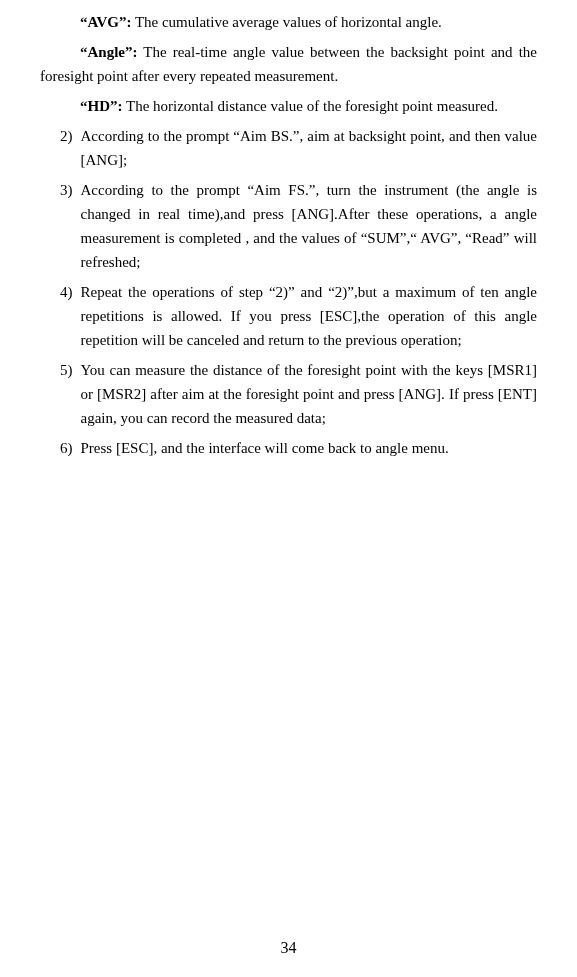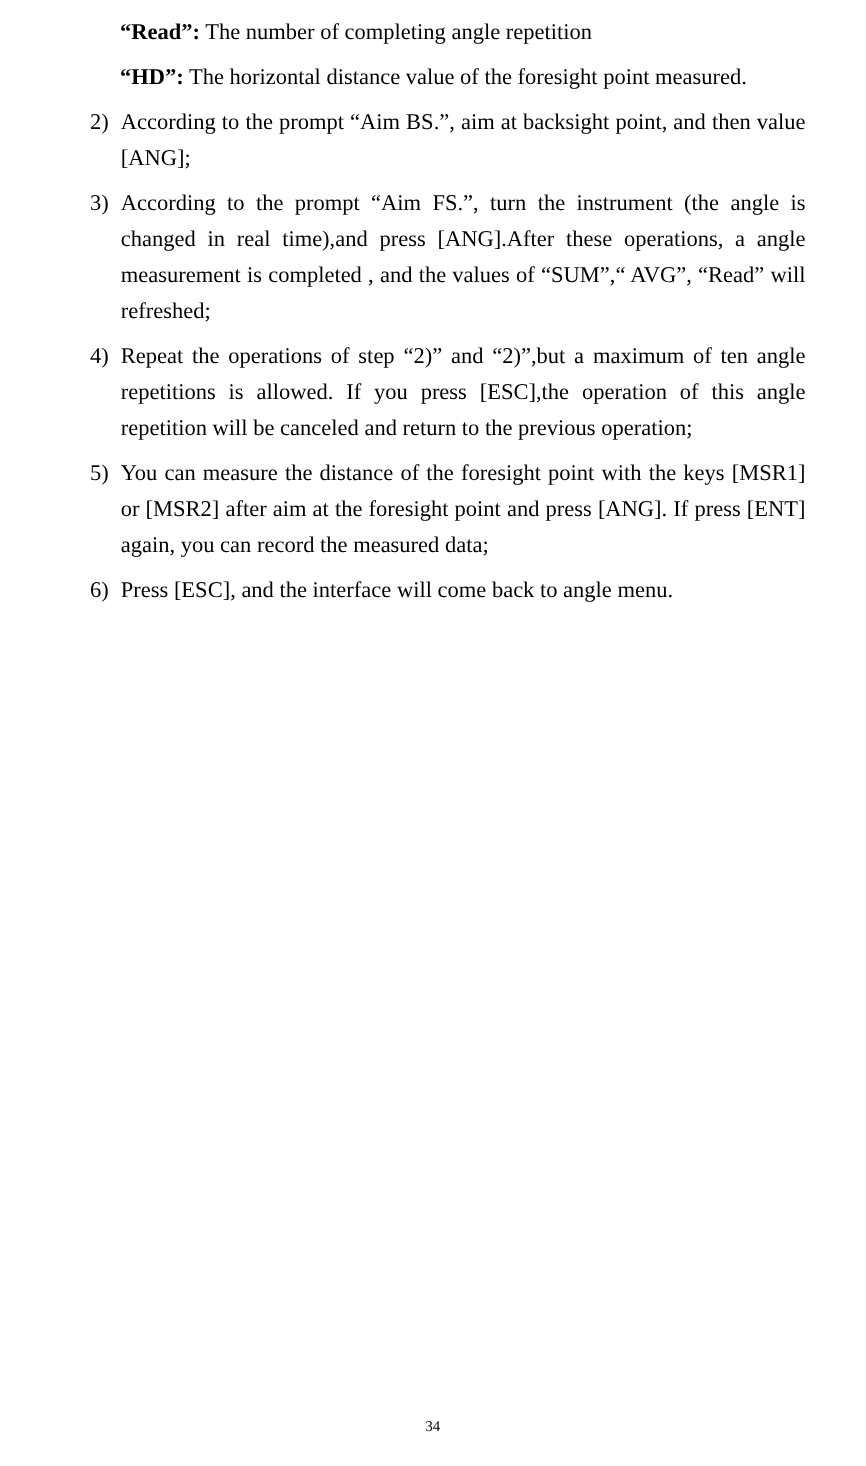--- a/index.html
+++ b/index.html
@@ -58,33 +58,36 @@
 
     .list-text {
       flex: 1;
     }
 
     .page-number {
       position: absolute;
       bottom: 20px;
       left: 50%;
       transform: translateX(-50%);
-      font-size: 10px;
+      font-size: 16px;
     }
   </style>
 </head>
 <body>
 
 <div class="page-content">
 
-
+  <div class="paragraph indent-first">
+    <span class="bold">“AVG”:</span><span> The cumulative average values of horizontal angle.</span>
+  </div>
 
   <div class="paragraph indent-first">
-    <span class="bold">“Read”:</span><span> The number of completing angle repetition</span>
+    <span class="bold">“Angle”:</span><span> The real-time angle value between the backsight point and the foresight point after every repeated measurement.</span>
   </div>
+
 
   <div class="paragraph indent-first">
     <span class="bold">“HD”:</span><span> The horizontal distance value of the foresight point measured.</span>
   </div>
 
   <div class="list-container">
 
     <div class="list-item">
       <span class="list-number">2)</span>
       <span class="list-text">According to the prompt “Aim BS.”, aim at backsight point, and then value [ANG];</span>

